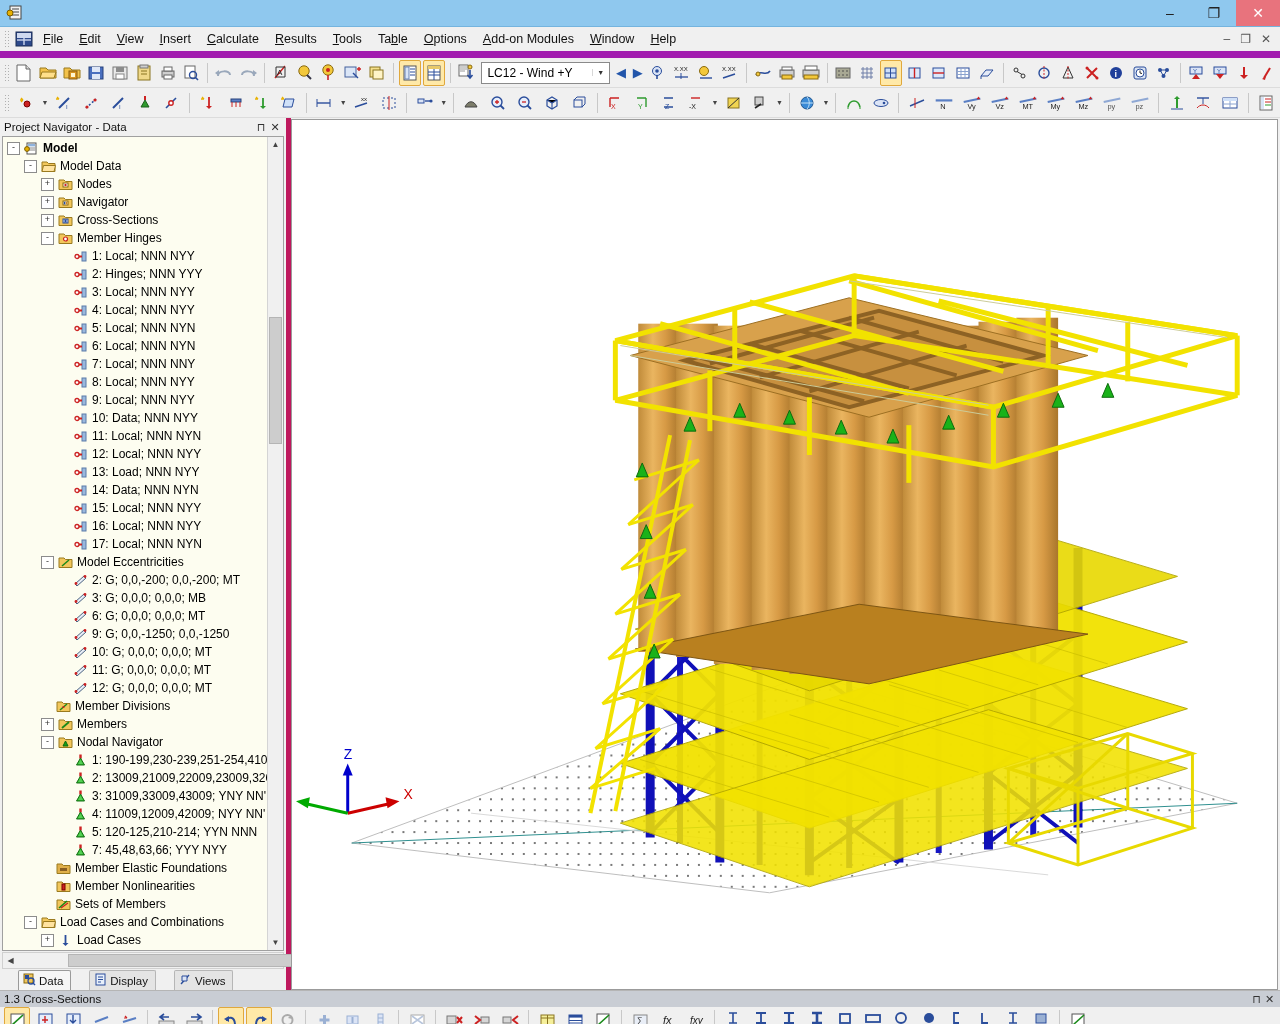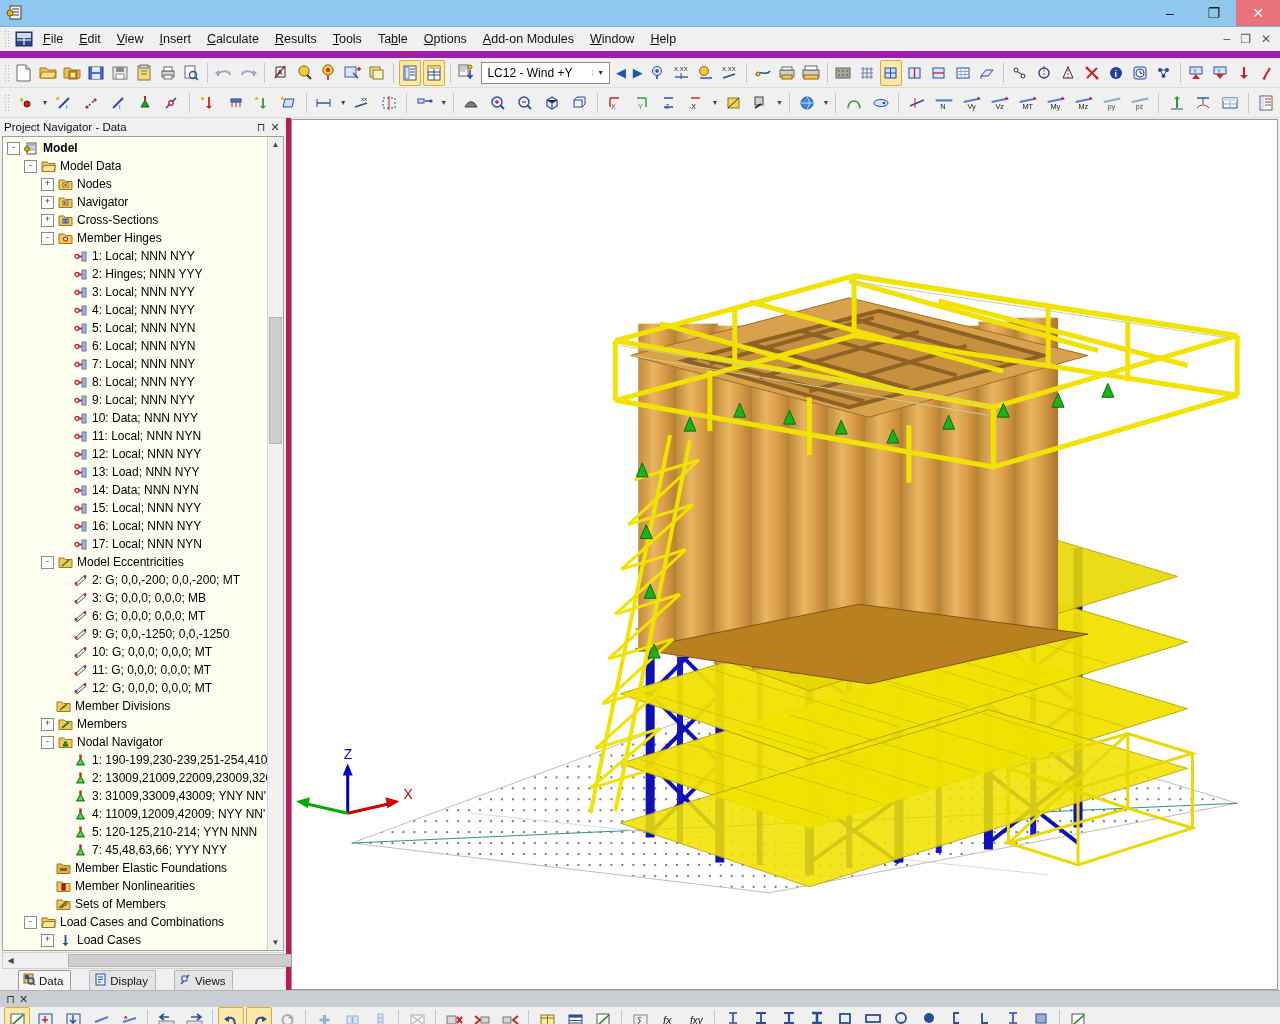--- a/index.html
+++ b/index.html
@@ -1547,20 +1547,21 @@
             <text x="-66" y="36" font-size="14" fill="#00aa00" font-family="Liberation Sans, sans-serif">Y</text>
           </g>
         </svg>
       </div>
     </div>
   </div>
 
   <div class="t-panel-mount"></div>
   <div class="tablepanel">
     <div class="tp-title">
+      <div class="t">1.3 Cross-Sections</div>
       <div class="b">⊓</div>
       <div class="b">✕</div>
     </div>
 
     <div class="tp-toolbar">
       <div class="tbtn active">
         <svg width="17" height="16" viewBox="0 0 17 16">
             <rect x="2" y="2" width="13" height="12" fill="#fff" stroke="#555"></rect>
             <path d="M3 13L14 3" stroke="#1a8a1a" stroke-width="1.6"></path>
             <path d="M3 13h11" stroke="#1a8a1a"></path>

